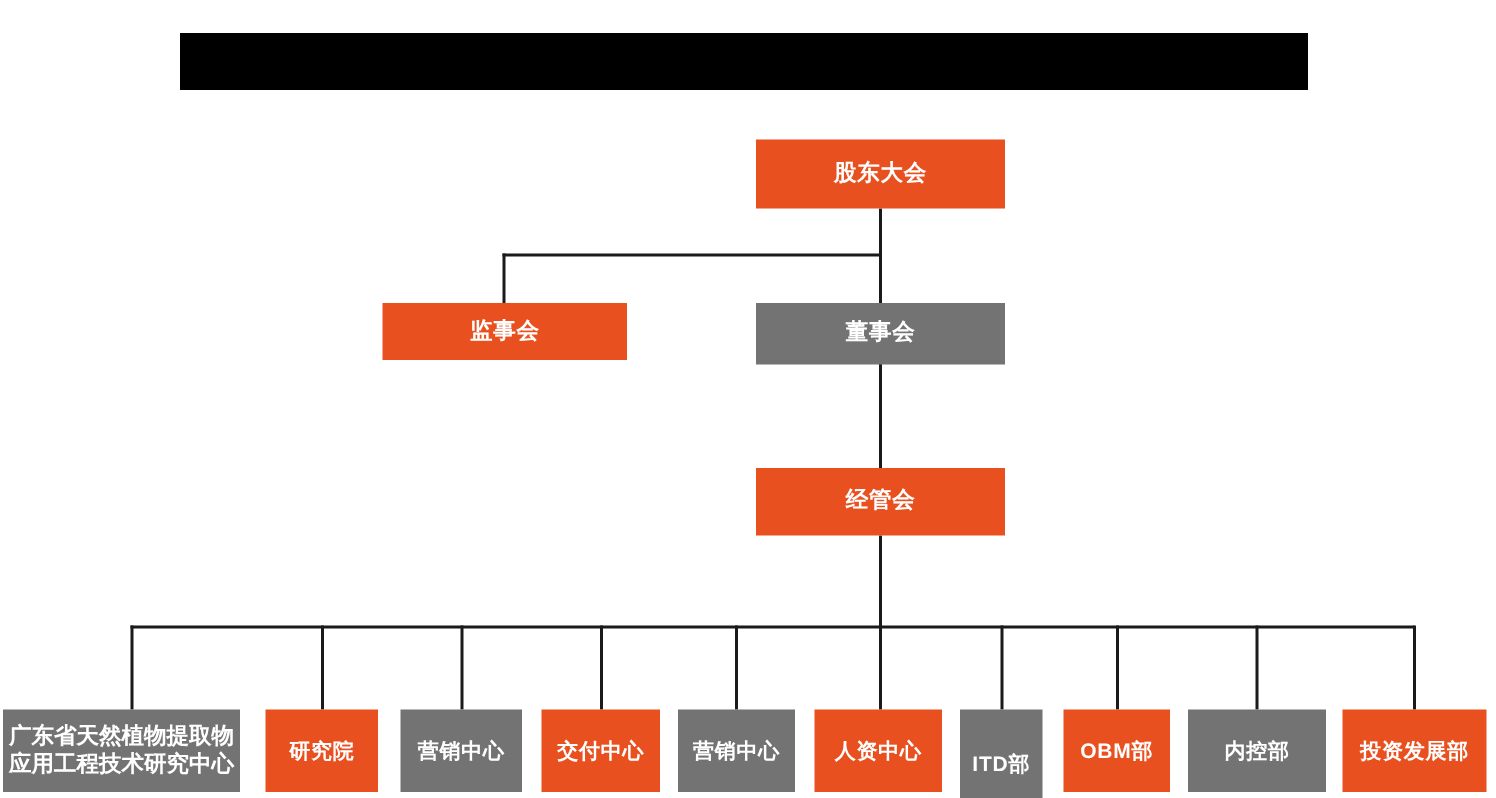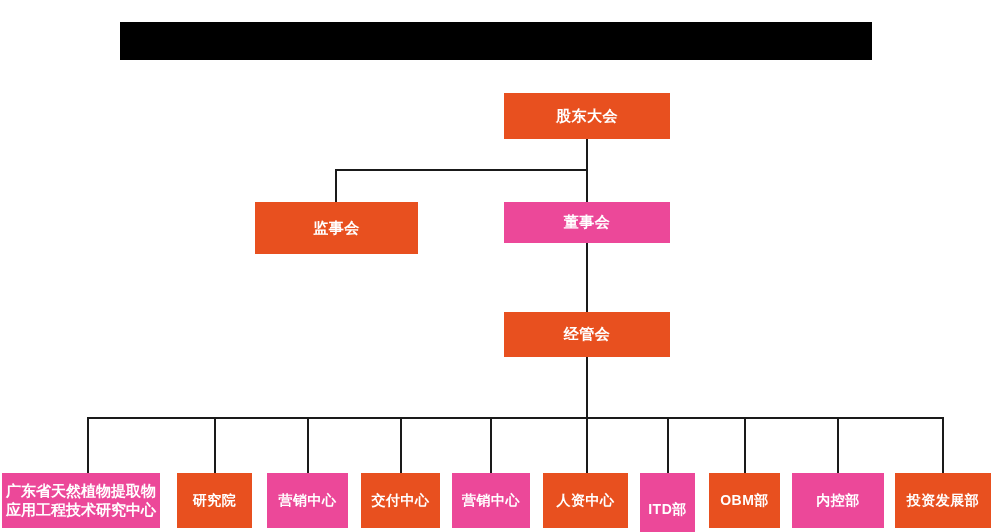--- a/index.html
+++ b/index.html
@@ -38,21 +38,21 @@
     justify-content: center;
     text-align: center;
     color: #ffffff;
     line-height: 1.25;
     letter-spacing: 0.5px;
     font-weight: 700;
     z-index: 3;
     padding: 2px 4px;
   }
   .node.dark  { background: #E8501F; }
-  .node.light { background: #ec4899; }
+  .node.light { background: #737373; }
 
   .node.top-level { font-size: 15px; }
   .node.leaf      { font-size: 14px; }
   .node.leaf-long { font-size: 15px; font-weight: 600; letter-spacing: 0; }
 
   
   .conn {
     position: absolute;
     background: #1a1a1a;
     z-index: 1;
@@ -89,21 +89,21 @@
   <div class="conn v" style="left:586px; top:417px; height:56px;"></div>
   <div class="conn v" style="left:667px; top:417px; height:56px;"></div>
   <div class="conn v" style="left:744px; top:417px; height:56px;"></div>
   <div class="conn v" style="left:837px; top:417px; height:56px;"></div>
   <div class="conn v" style="left:942px; top:417px; height:56px;"></div>
 
   <div class="node top-level dark" style="left:504px; top:93px; width:166px; height:46px;">
     <span>股东大会</span>
   </div>
 
-  <div class="node top-level dark" style="left:255px; top:202px; width:163px; height:52px;">
+  <div class="node top-level dark" style="left:255px; top:202px; width:163px; height:38px;">
     <span>监事会</span>
   </div>
 
   <div class="node top-level light" style="left:504px; top:202px; width:166px; height:41px;">
     <span>董事会</span>
   </div>
 
   <div class="node top-level dark" style="left:504px; top:312px; width:166px; height:45px;">
     <span>经管会</span>
   </div>

